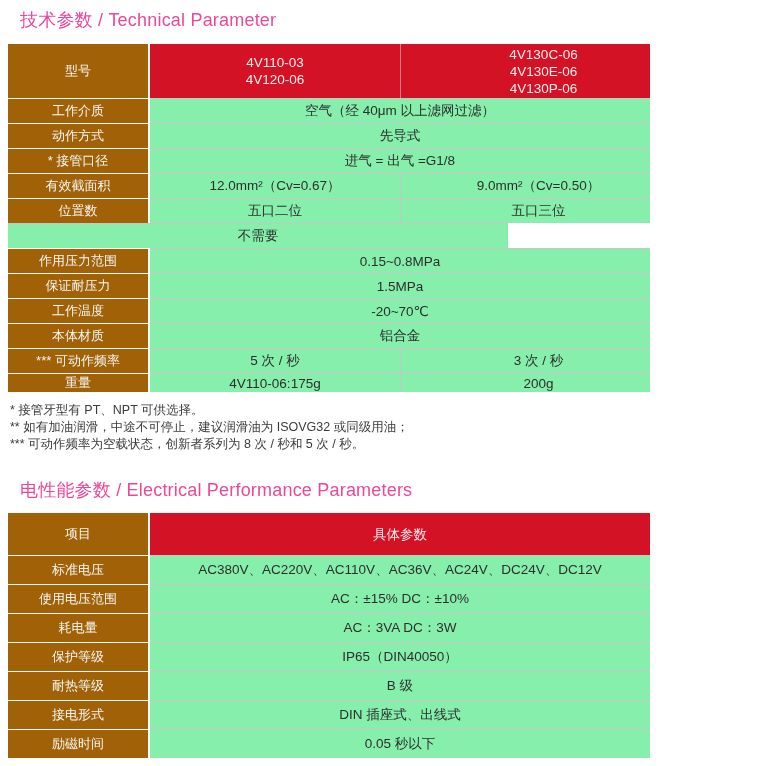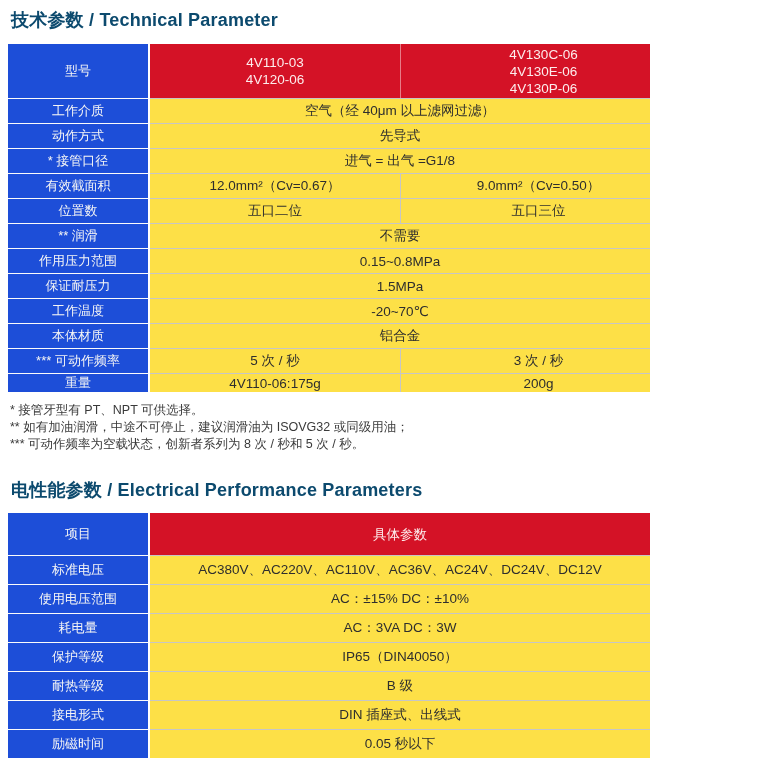--- a/index.html
+++ b/index.html
@@ -9,37 +9,37 @@
     width: 761px;
     height: 766px;
     font-family: "Liberation Sans", "DejaVu Sans", sans-serif;
     color: #333;
     overflow: hidden;
   }
   .wrap { padding: 6px 0 0 8px; }
 
   .sec-title {
     font-size: 18px;
-    font-weight: bold;
-    color: #0c4a6e;
+    font-weight: normal;
+    color: #ec4899;
     letter-spacing: 0.2px;
-    margin: 2px 0 0 3px;
+    margin: 2px 0 0 12px;
   }
 
   .tbl { width: 642px; }
   .t1 { margin-top: 12px; }
   .t2 { margin-top: 11px; }
 
   .r { display: flex; }
 
   
   .c-label {
     box-sizing: border-box;
     width: 142px;
-    background: #1d4ed8;
+    background: #a16207;
     color: #f5f5f5;
     font-size: 13px;
     display: flex;
     align-items: center;
     justify-content: center;
     text-align: center;
     border-right: 2px solid #ffffff;
     border-top: 1px solid #fbfbfb;
   }
   .r.hdr .c-label { border-top: none; }
@@ -55,21 +55,21 @@
     flex-direction: column;
     align-items: center;
     justify-content: center;
     text-align: center;
   }
   .c-red.split { border-left: 1px solid rgba(255,255,255,0.45); padding-left: 36px; }
 
   
   .c-val {
     box-sizing: border-box;
-    background: #fde047;
+    background: #86efac;
     color: #2e2e2e;
     font-size: 13.5px;
     display: flex;
     align-items: center;
     justify-content: center;
     text-align: center;
     border-top: 1px solid #c6c6c6;
   }
   .c-val.split { border-left: 1px solid #c6c6c6; padding-left: 26px; }
 
@@ -129,21 +129,20 @@
       <div class="c-label h-row1">有效截面积</div>
       <div class="c-val w250 h-row1">12.0mm²（Cv=0.67）</div>
       <div class="c-val w250 h-row1 split">9.0mm²（Cv=0.50）</div>
     </div>
     <div class="r">
       <div class="c-label h-row1">位置数</div>
       <div class="c-val w250 h-row1">五口二位</div>
       <div class="c-val w250 h-row1 split">五口三位</div>
     </div>
     <div class="r">
-      <div class="c-label h-row1">** 润滑</div>
       <div class="c-val w500 h-row1">不需要</div>
     </div>
     <div class="r">
       <div class="c-label h-row1">作用压力范围</div>
       <div class="c-val w500 h-row1">0.15~0.8MPa</div>
     </div>
     <div class="r">
       <div class="c-label h-row1">保证耐压力</div>
       <div class="c-val w500 h-row1">1.5MPa</div>
     </div>

